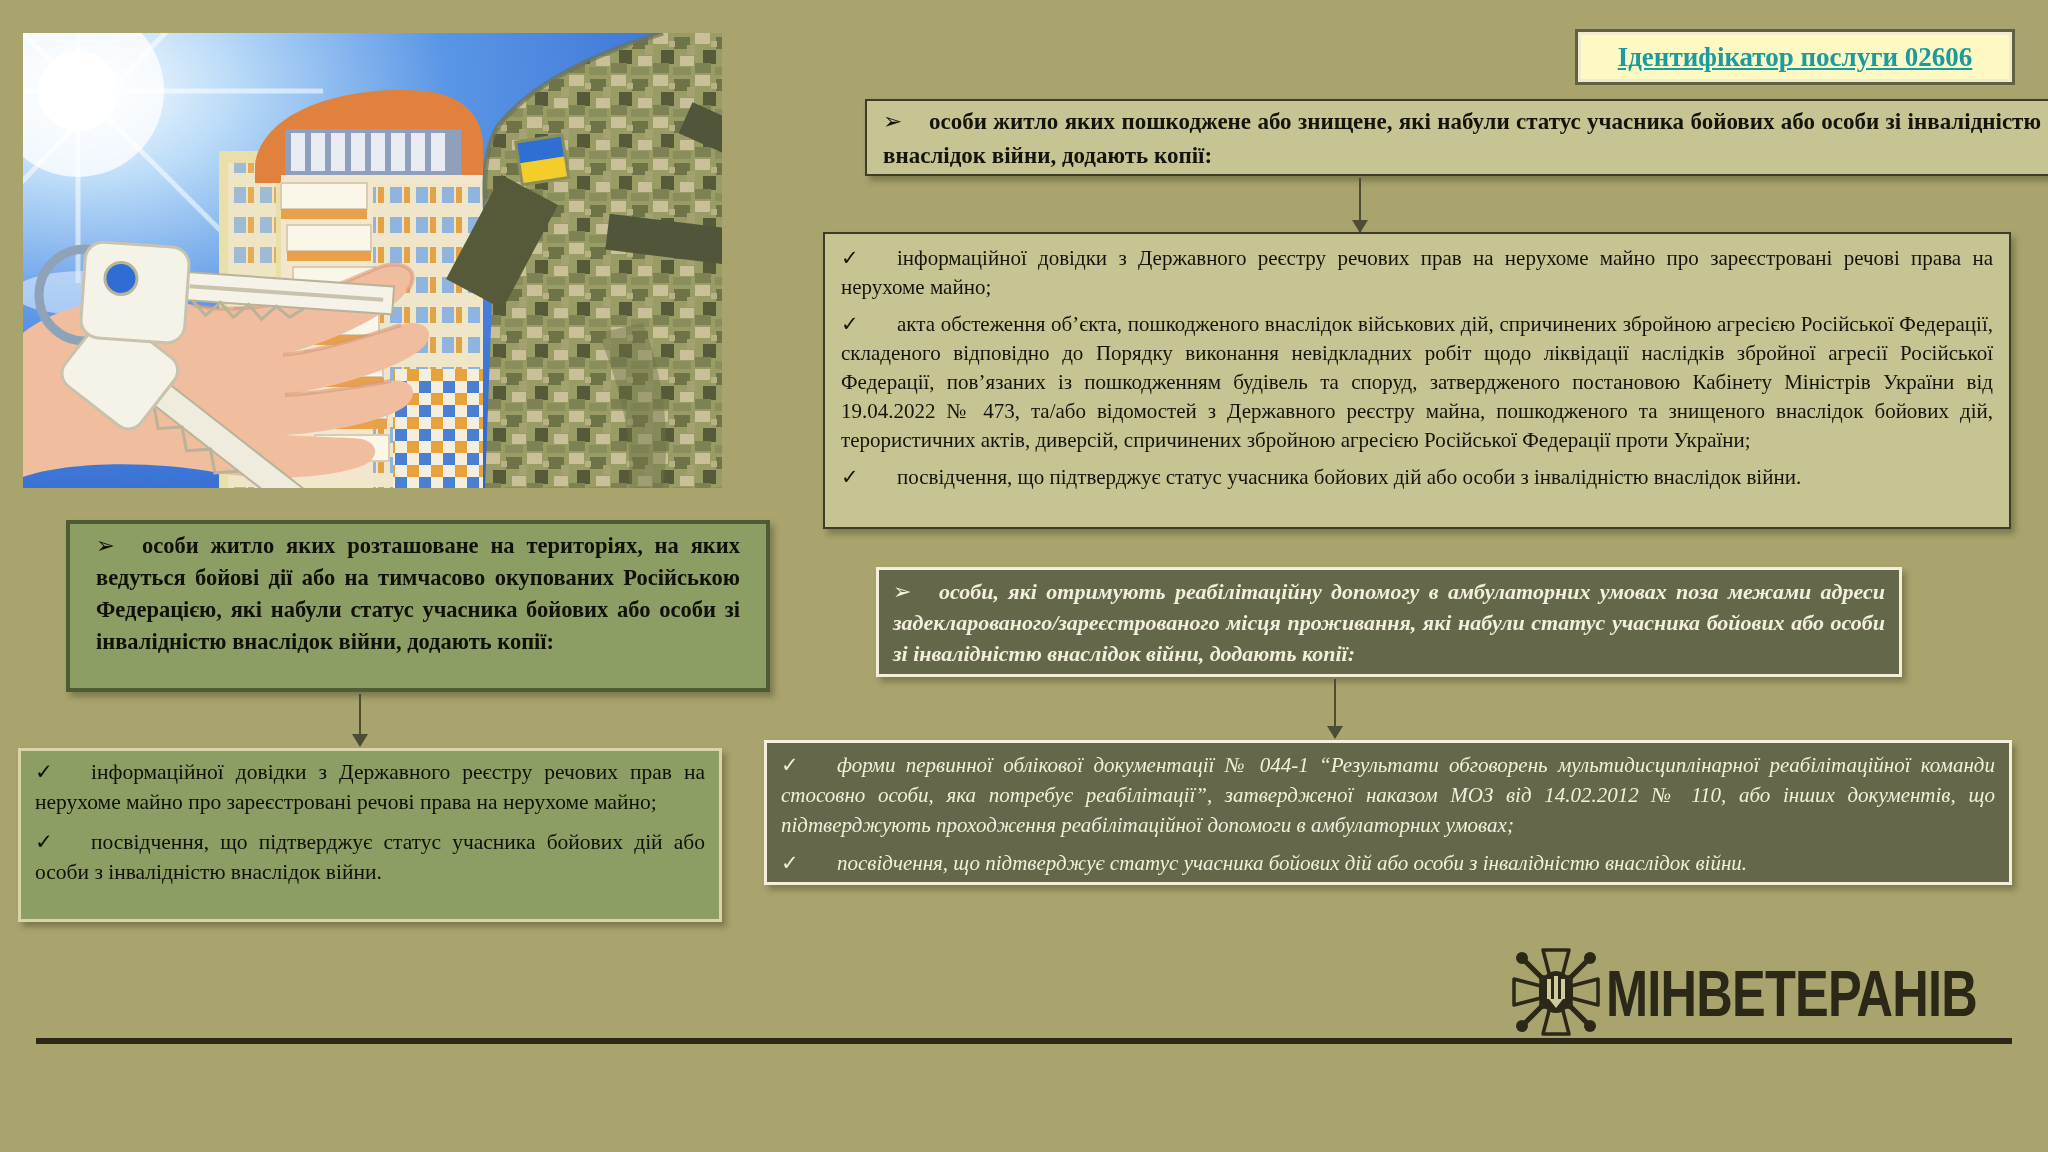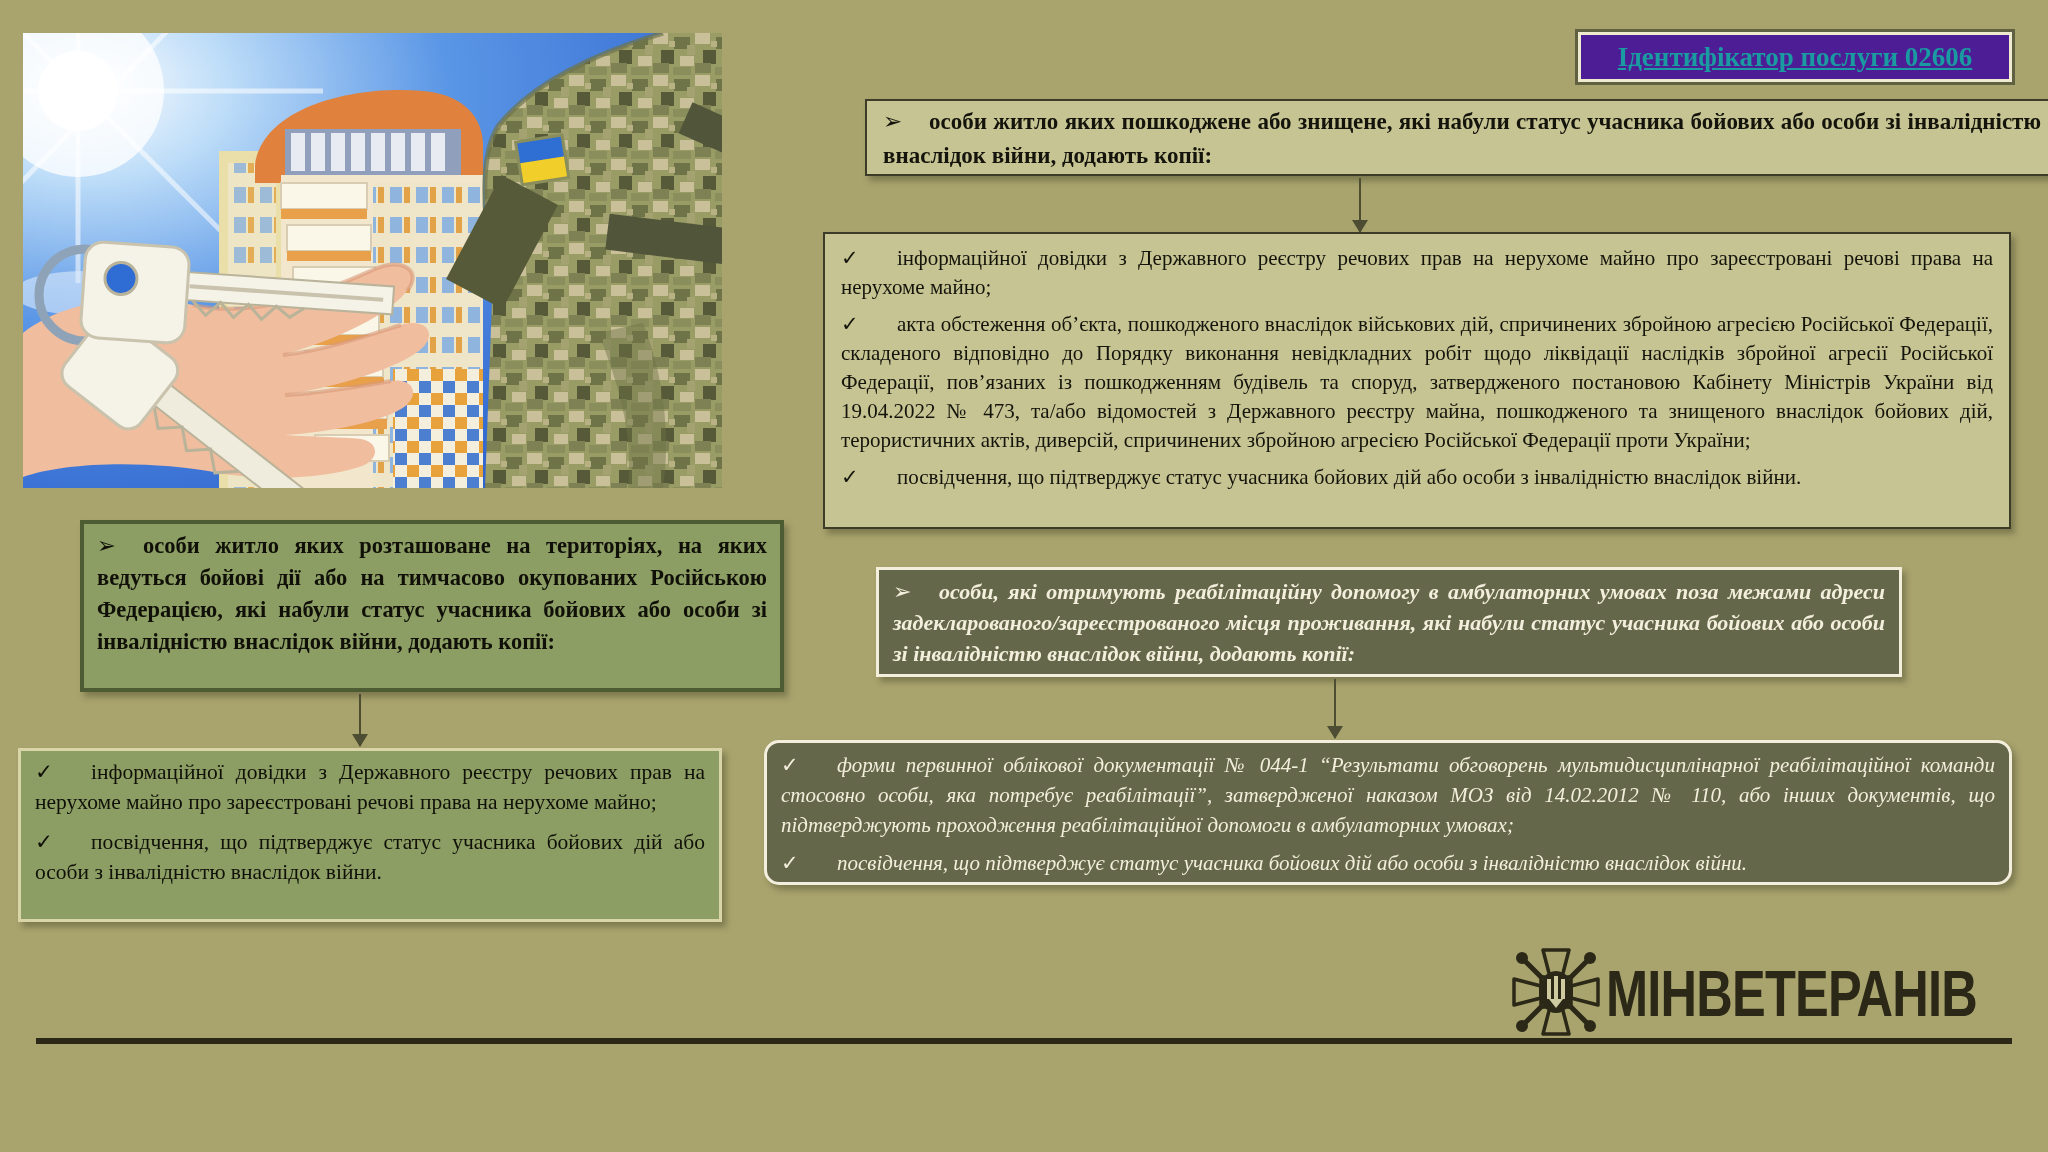--- a/index.html
+++ b/index.html
@@ -5,39 +5,39 @@
   html,body{margin:0;padding:0;background:#a9a46e;}
   .stage{position:relative;width:2048px;height:1152px;background:#a9a46e;overflow:hidden;
          font-family:"Liberation Serif","DejaVu Serif",serif;color:#14140c;}
   .box{position:absolute;box-sizing:border-box;}
   .panel{box-shadow:4px 5px 6px rgba(45,45,22,.35);}
   .light{background:#c6c492;border:2px solid #3c3c28;}
   .green{background:#8c9e64;}
   .green.bordered-dark{border:4px solid #4d5c33;}
   .green.bordered-light{border:3px solid #d9d5a8;}
   .dark{background:#65674a;border:3px solid #f3efdc;color:#f3efdc;font-style:italic;}
-  .idbox{background:#4c1d95;border:3px solid #f0ead0;box-shadow:0 0 0 3px #5f6140;
+  .idbox{background:#fef9c3;border:3px solid #f0ead0;box-shadow:0 0 0 3px #5f6140;
          display:flex;align-items:center;justify-content:center;}
   .idbox a{color:#1a9aa1;font-weight:bold;font-size:27px;text-decoration:underline;}
   p.item{margin:0;text-align:justify;}
   .bullet{display:inline-block;font-family:"DejaVu Sans",sans-serif;}
   .b-point{width:46px;}
   .b-check{width:56px;}
   .hd{font-weight:bold;margin-left:48px;}
   
   .hd-top{left:817px;top:99px;width:1194px;height:77px;padding:3px 16px;font-size:23px;line-height:34px;}
   .det-top{left:823px;top:232px;width:1188px;height:297px;padding:10px 16px;font-size:21px;line-height:29px;}
   .det-top p.item{margin-bottom:8px;}
   
-  .hd-left{left:32px;top:520px;width:704px;height:172px;padding:5px 13px;font-size:22.5px;line-height:32px;color:#101008;}
+  .hd-left{left:18px;top:520px;width:704px;height:172px;padding:5px 26px;font-size:22.5px;line-height:32px;color:#101008;}
   .det-left{left:18px;top:748px;width:704px;height:174px;padding:6px 14px;font-size:21.5px;line-height:30px;color:#101008;}
   .det-left p.item{margin-bottom:10px;}
   
   .hd-br{left:828px;top:567px;width:1026px;height:110px;padding:6px 14px;font-size:22px;line-height:31px;}
-  .det-br{left:764px;top:740px;width:1248px;height:145px;padding:7px 14px;font-size:21px;line-height:30px;border-radius:15px;}
+  .det-br{left:764px;top:740px;width:1248px;height:145px;padding:7px 14px;font-size:21px;line-height:30px;}
   .det-br p.item{margin-bottom:8px;}
   
   .varrow{position:absolute;width:2px;background:#4d4d33;}
   .varrow .head{position:absolute;bottom:-1px;left:-7px;width:0;height:0;
     border-left:8px solid transparent;border-right:8px solid transparent;border-top:13px solid #4d4d33;}
   
   .logo-text{position:absolute;left:1606px;top:948px;height:92px;display:flex;align-items:center;
     font-family:"Liberation Sans","DejaVu Sans",sans-serif;font-weight:bold;font-size:64px;color:#2b2817;
     transform:scaleX(0.79);transform-origin:left center;letter-spacing:-1px;white-space:nowrap;}
   .rule{position:absolute;left:36px;top:1038px;width:1976px;height:6px;background:#2b2817;}

